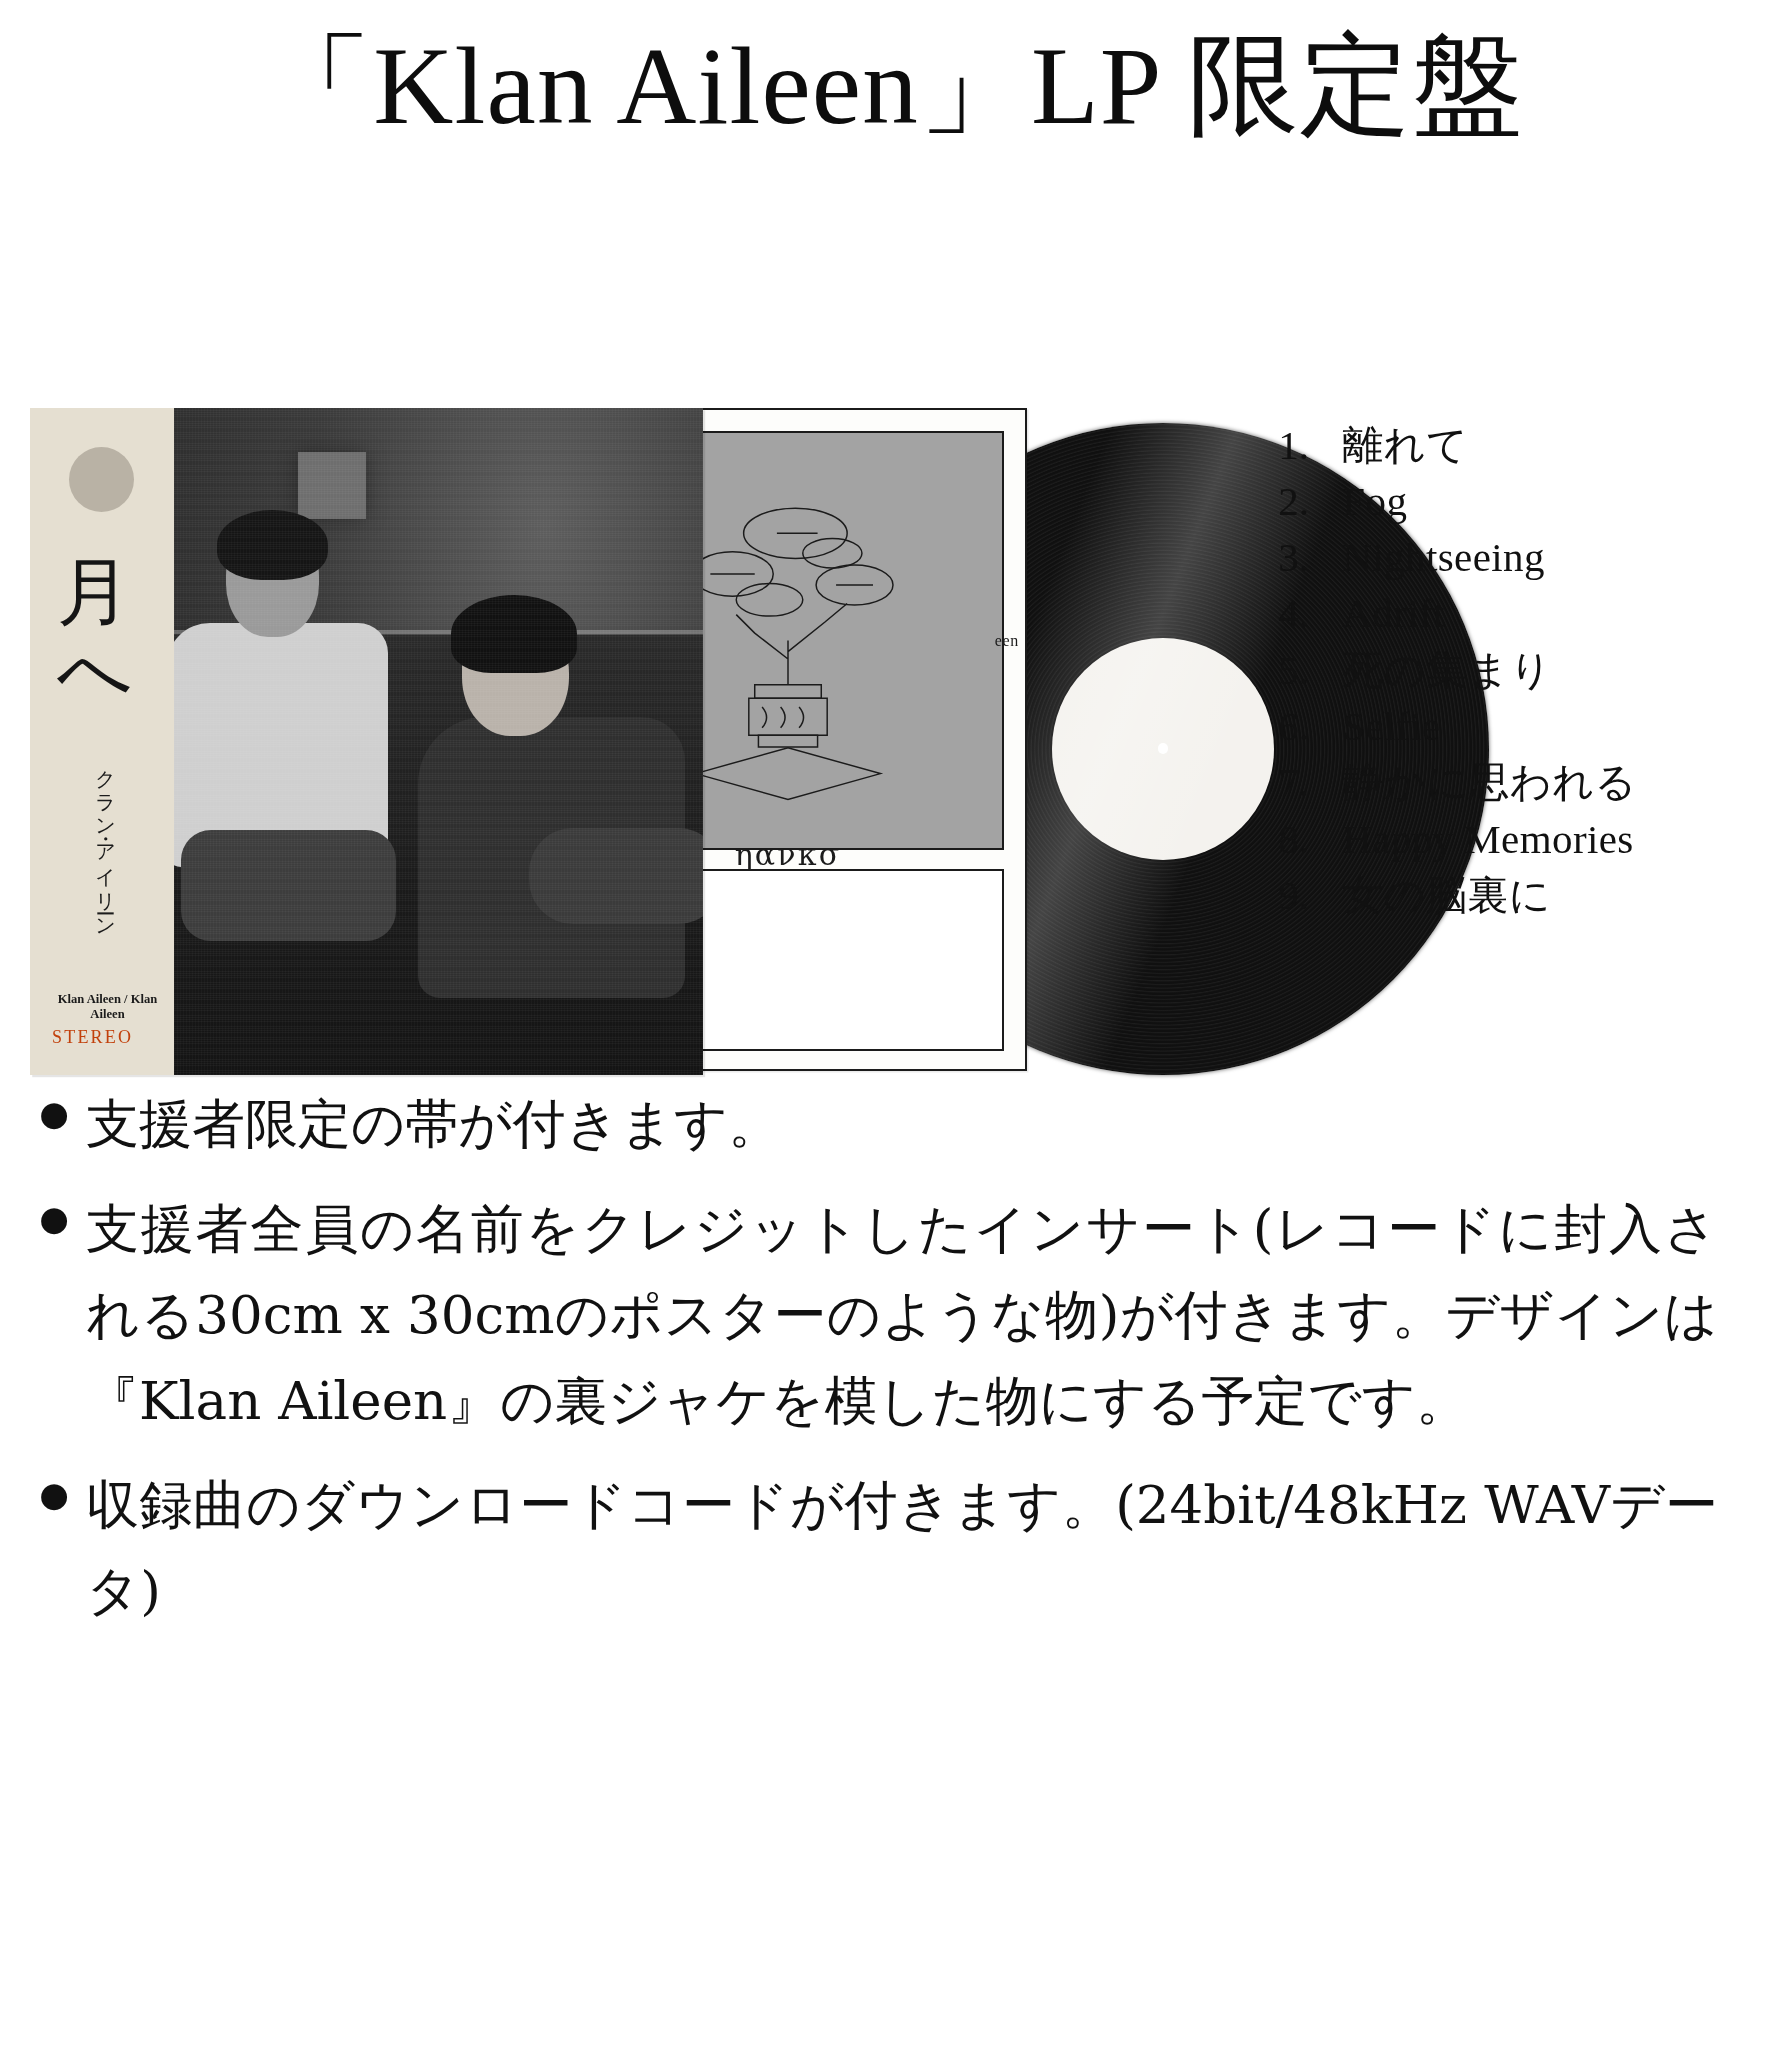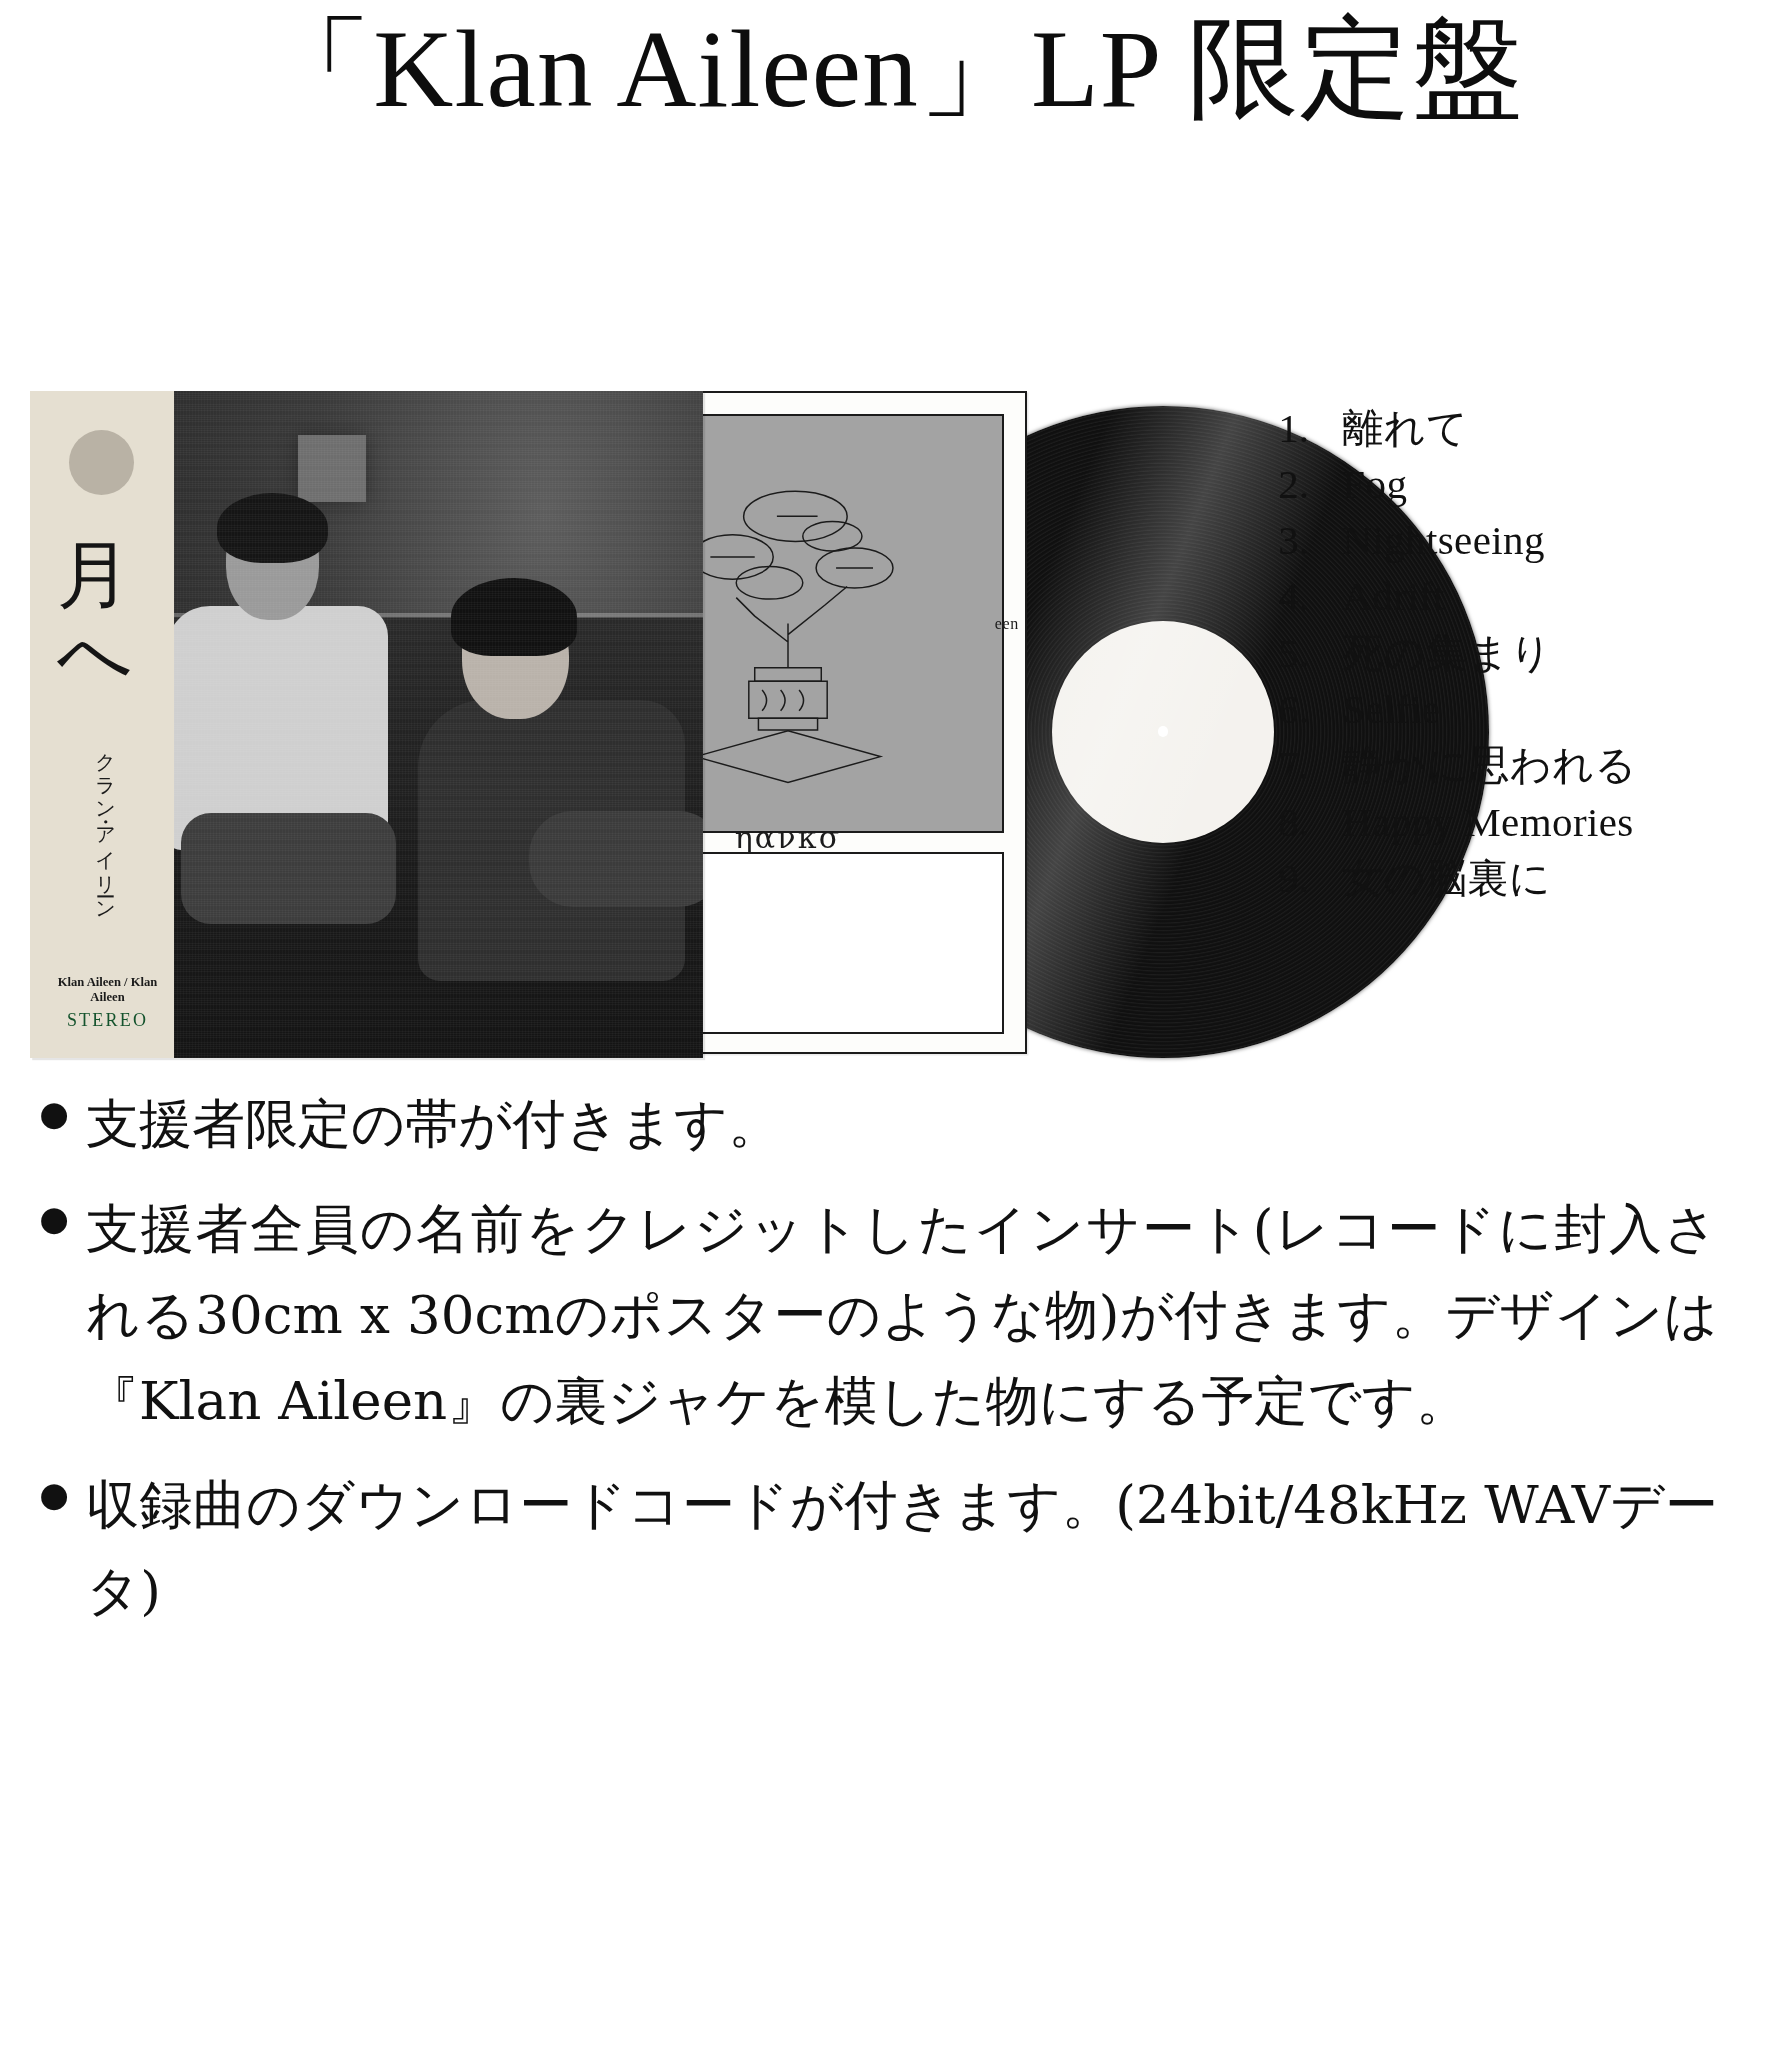--- a/index.html
+++ b/index.html
@@ -16,21 +16,21 @@
     position: relative;
   }
 
   
   .page-title {
     text-align: center;
     font-size: 111px;
     line-height: 1.05;
     font-weight: 400;
     letter-spacing: 0.01em;
-    margin: 5px 0 0 0;
+    margin: 22px 0 0 0;
     padding-top: 6px;
     font-family: "Liberation Serif", "DejaVu Serif", serif;
     color: #0d0d0d;
   }
 
   
   .product-section {
     position: relative;
     width: 1785px;
     height: 748px;
@@ -216,24 +216,23 @@
     font-size: 12.6px;
     font-weight: bold;
     color: #1b1b1b;
     font-family: "Liberation Serif", serif;
   }
   .obi-stereo {
     position: absolute;
     left: 22px;
     bottom: 27px;
     width: 111px;
-    text-align: center;
     font-size: 18px;
     letter-spacing: 2.2px;
-    color: #14532d;
+    color: #c2410c;
     font-family: "Liberation Serif", serif;
   }
 
   .jacket-photo {
     position: absolute;
     left: 144px;
     top: 0;
     right: 0;
     bottom: 0;
     background:

